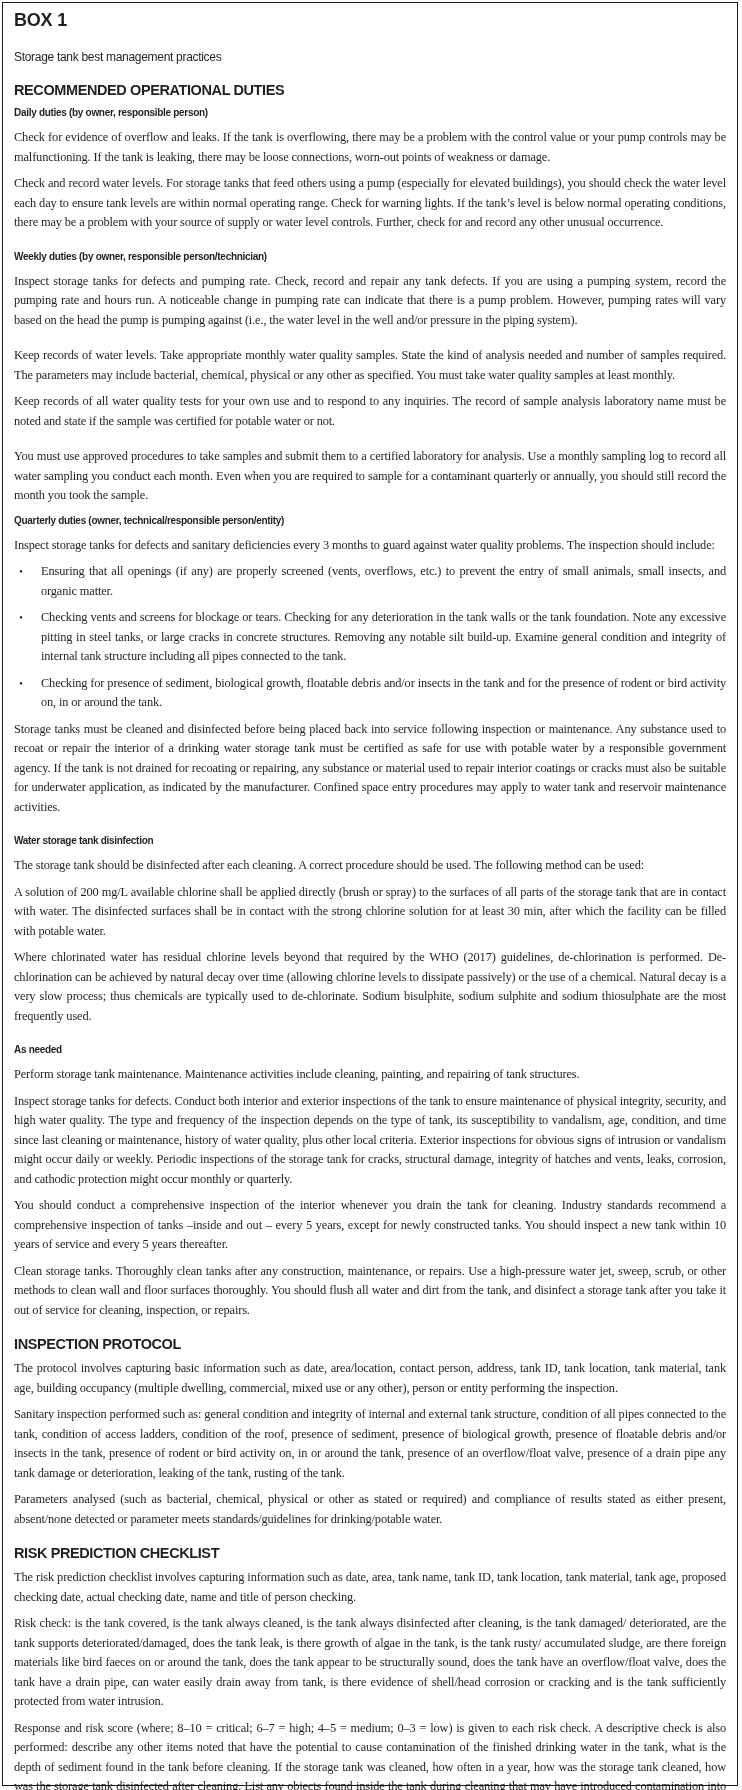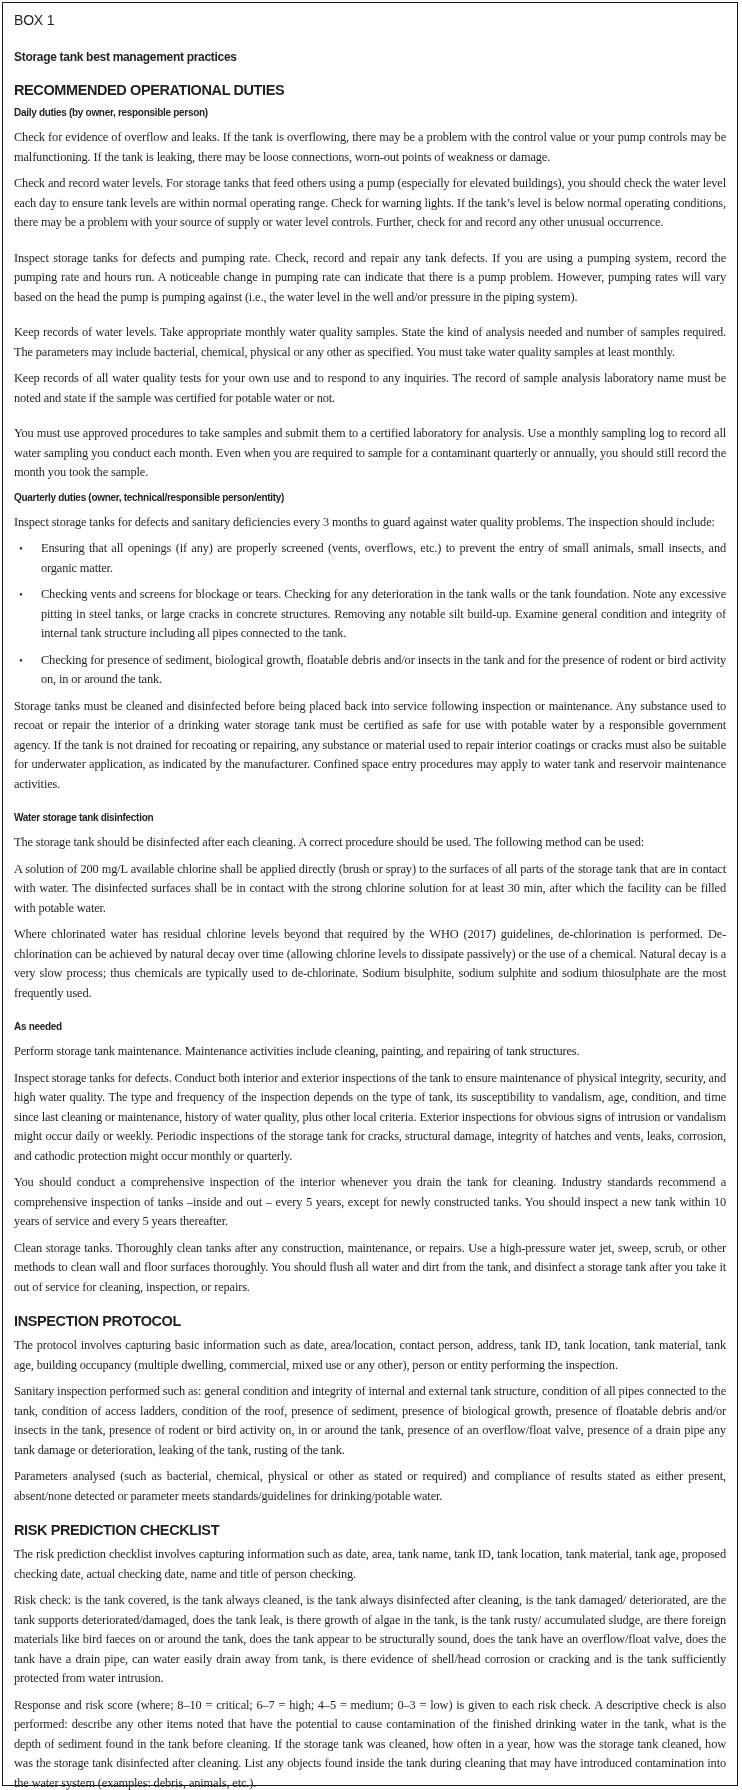--- a/index.html
+++ b/index.html
@@ -7,26 +7,26 @@
   .box {
     position: absolute; left: 2px; top: 2px;
     width: 736px; height: 1784px;
     border: 1.5px solid #1a1a1a;
     box-sizing: border-box;
     padding: 8px 11px 0 11px;
     color: #231f20;
   }
   .box-label {
     font-family: "Liberation Sans", sans-serif;
-    font-weight: normal; font-size: 14px; letter-spacing: -0.2px;
+    font-weight: bold; font-size: 18px; letter-spacing: -0.2px;
     margin: 0 0 21px 0; line-height: 18px;
   }
   .box-title {
     font-family: "Liberation Sans", sans-serif;
-    font-weight: bold; font-size: 12px; letter-spacing: -0.3px;
+    font-weight: normal; font-size: 12px; letter-spacing: -0.3px;
     margin: 12px 0 18px 0; line-height: 14px;
   }
   .section-heading {
     font-family: "Liberation Sans", sans-serif;
     font-weight: bold; font-size: 14.5px; letter-spacing: -0.4px;
     margin: 16px 0 6px 0; line-height: 17px;
   }
   .sub-heading {
     font-family: "Liberation Sans", sans-serif;
     font-weight: bold; font-size: 10px; letter-spacing: -0.3px;
@@ -55,20 +55,21 @@
 <div class="box">
   <div class="box-label">BOX 1</div>
   <div class="box-title">Storage tank best management practices</div>
 
   <div class="section-heading">RECOMMENDED OPERATIONAL DUTIES</div>
 
   <div class="sub-heading">Daily duties (by owner, responsible person)</div>
   <p class="para">Check for evidence of overflow and leaks. If the tank is overflowing, there may be a problem with the control value or your pump controls may be malfunctioning. If the tank is leaking, there may be loose connections, worn-out points of weakness or damage.</p>
   <p class="para last">Check and record water levels. For storage tanks that feed others using a pump (especially for elevated buildings), you should check the water level each day to ensure tank levels are within normal operating range. Check for warning lights. If the tank’s level is below normal operating conditions, there may be a problem with your source of supply or water level controls. Further, check for and record any other unusual occurrence.</p>
 
+  <div class="sub-heading">Weekly duties (by owner, responsible person/technician)</div>
   <p class="para last">Inspect storage tanks for defects and pumping rate. Check, record and repair any tank defects. If you are using a pumping system, record the pumping rate and hours run. A noticeable change in pumping rate can indicate that there is a pump problem. However, pumping rates will vary based on the head the pump is pumping against (i.e., the water level in the well and/or pressure in the piping system).</p>
 
   <p class="para">Keep records of water levels. Take appropriate monthly water quality samples. State the kind of analysis needed and number of samples required. The parameters may include bacterial, chemical, physical or any other as specified. You must take water quality samples at least monthly.</p>
   <p class="para last">Keep records of all water quality tests for your own use and to respond to any inquiries. The record of sample analysis laboratory name must be noted and state if the sample was certified for potable water or not.</p>
   <p class="para">You must use approved procedures to take samples and submit them to a certified laboratory for analysis. Use a monthly sampling log to record all water sampling you conduct each month. Even when you are required to sample for a contaminant quarterly or annually, you should still record the month you took the sample.</p>
 
   <div class="sub-heading">Quarterly duties (owner, technical/responsible person/entity)</div>
   <p class="para">Inspect storage tanks for defects and sanitary deficiencies every 3 months to guard against water quality problems. The inspection should include:</p>
   <ul class="bullets">
     <li class="bullet-item">

